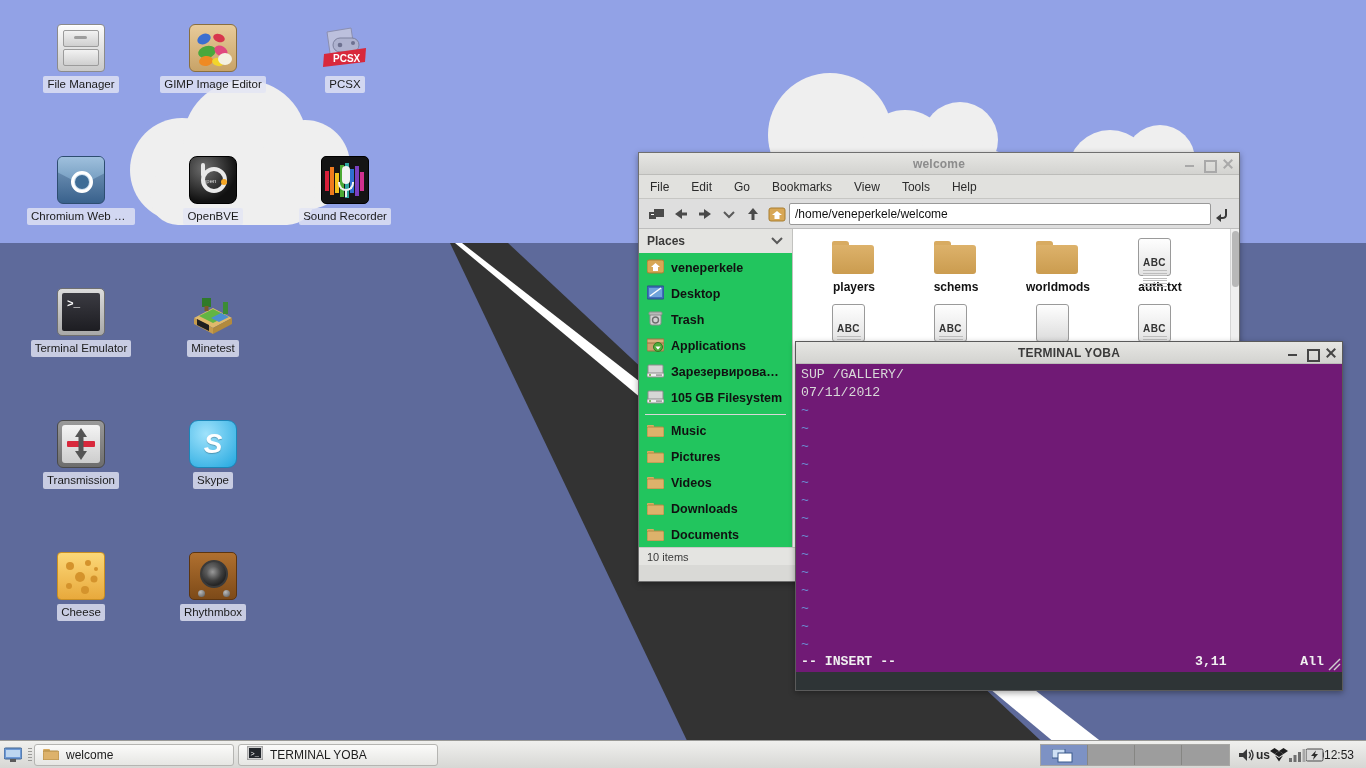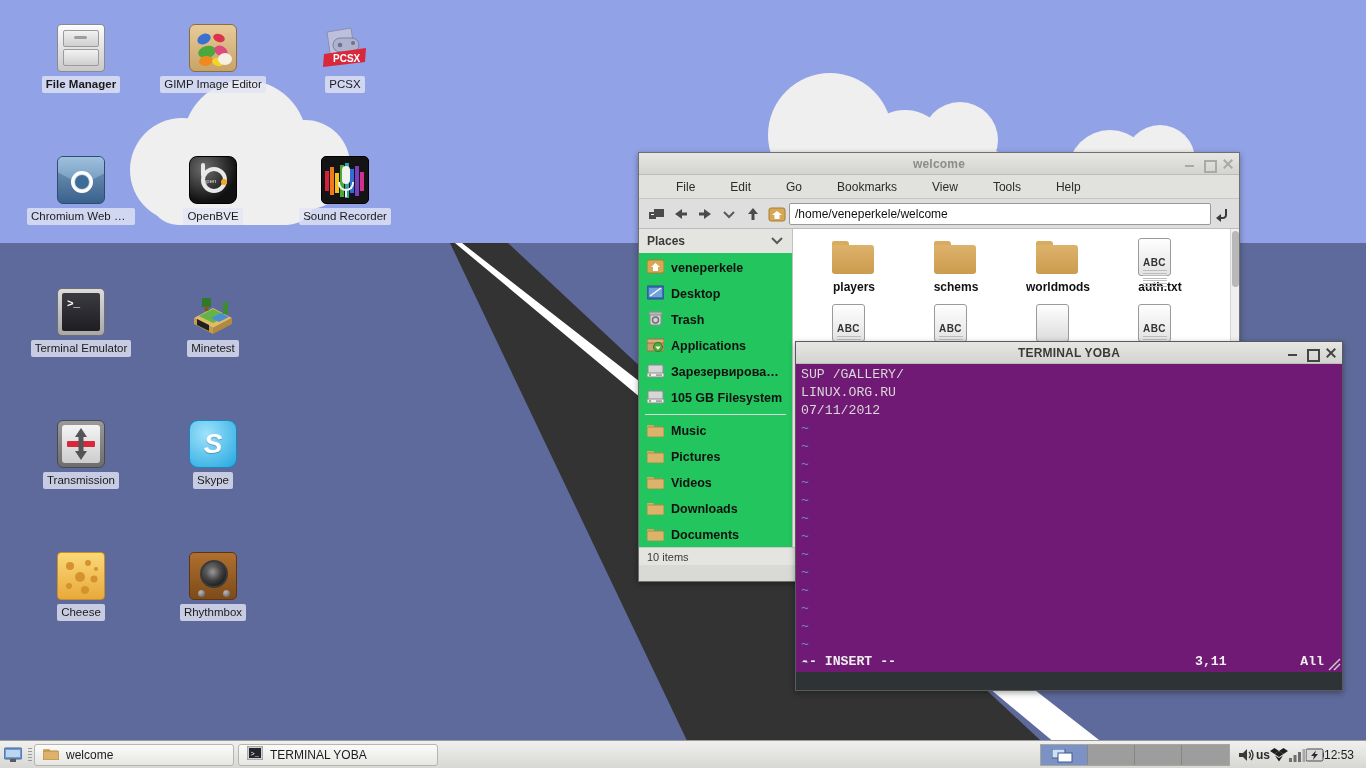--- a/index.html
+++ b/index.html
@@ -84,21 +84,21 @@
   .winbtns { position:absolute; right:6px; top:0; height:22px; display:flex; align-items:center; gap:8px; }
   .wb { width:11px; height:11px; position:relative; cursor:pointer; }
   .wb.min:after{content:"";position:absolute;left:1px;top:6px;width:9px;height:2px;background:currentColor;}
   .wb.max:after{content:"";position:absolute;left:1px;top:1px;width:9px;height:9px;border:2px solid currentColor;}
   .wb.cls:before,.wb.cls:after{content:"";position:absolute;left:0px;top:4.5px;width:12px;height:2px;background:currentColor;}
   .wb.cls:before{transform:rotate(45deg);} .wb.cls:after{transform:rotate(-45deg);}
   .inactive .wb{color:#a9a9a9;} .active .wb{color:#454545;}
 
   
   #fmwin { left:638px; top:152px; width:602px; height:430px; }
-  .menubar { height:24px; display:flex; align-items:center; padding-left:28px; gap:17px;
+  .menubar { height:24px; display:flex; align-items:center; padding-left:2px; gap:4px;
              background:#e1e1de; border-bottom:1px solid #c6c6c3; }
   .menubar .mi { font-size:12px; color:#2b2b2b; padding:2px 9px; cursor:default; }
 
   .pathbar { height:30px; display:flex; align-items:center; gap:0; padding:0 6px;
              background:#dedede; border-bottom:1px solid #bdbdbd; }
   .tbtn { width:24px; height:24px; display:flex; align-items:center; justify-content:center; cursor:pointer; }
   .pathinput { flex:1; height:22px; background:#fff; border:1px solid #999; border-radius:2px;
                font-size:12px; padding:0 5px; color:#111; outline:none; font-family:"Liberation Sans",sans-serif;}
   .gobtn { width:22px; height:24px; display:flex;align-items:center;justify-content:center;cursor:pointer;}
 
@@ -188,21 +188,21 @@
       <circle cx="905" cy="155" r="45"></circle>
       <circle cx="960" cy="140" r="38"></circle>
       <circle cx="1110" cy="172" r="42"></circle>
       <circle cx="1160" cy="160" r="35"></circle>
       <rect x="770" y="150" width="250" height="80" rx="32"></rect>
       <rect x="1070" y="175" width="130" height="55" rx="26"></rect>
     </g>
   </svg>
 </div>
 
-<div class="desk-icon" style="left:26px;top:24px;font-weight:bold;">
+<div class="desk-icon" style="left:26px;top:24px;">
   <div class="ico">
     <div class="ic-filemanager">
         <span class="fm-h1"></span>
         <span class="fm-h2"></span>
       </div>
   </div>
   <div class="lbl">File Manager</div>
 </div>
 
 <div class="desk-icon" style="left:158px;top:24px;">
@@ -645,21 +645,20 @@
   <div class="titlebar active">
     <span class="ttl">TERMINAL YOBA</span>
     <span class="winbtns">
       <span class="wb min"></span>
       <span class="wb max"></span>
       <span class="wb cls"></span>
     </span>
   </div>
   <div class="termbody">
     <div class="termline">SUP /GALLERY/</div>
-    <div class="termline">LINUX.ORG.RU</div>
     <div class="termline">07/11/2012</div>
     <div id="tildes">
         <div class="termline tilde">~</div>
         <div class="termline tilde">~</div>
         <div class="termline tilde">~</div>
         <div class="termline tilde">~</div>
         <div class="termline tilde">~</div>
         <div class="termline tilde">~</div>
         <div class="termline tilde">~</div>
         <div class="termline tilde">~</div>

